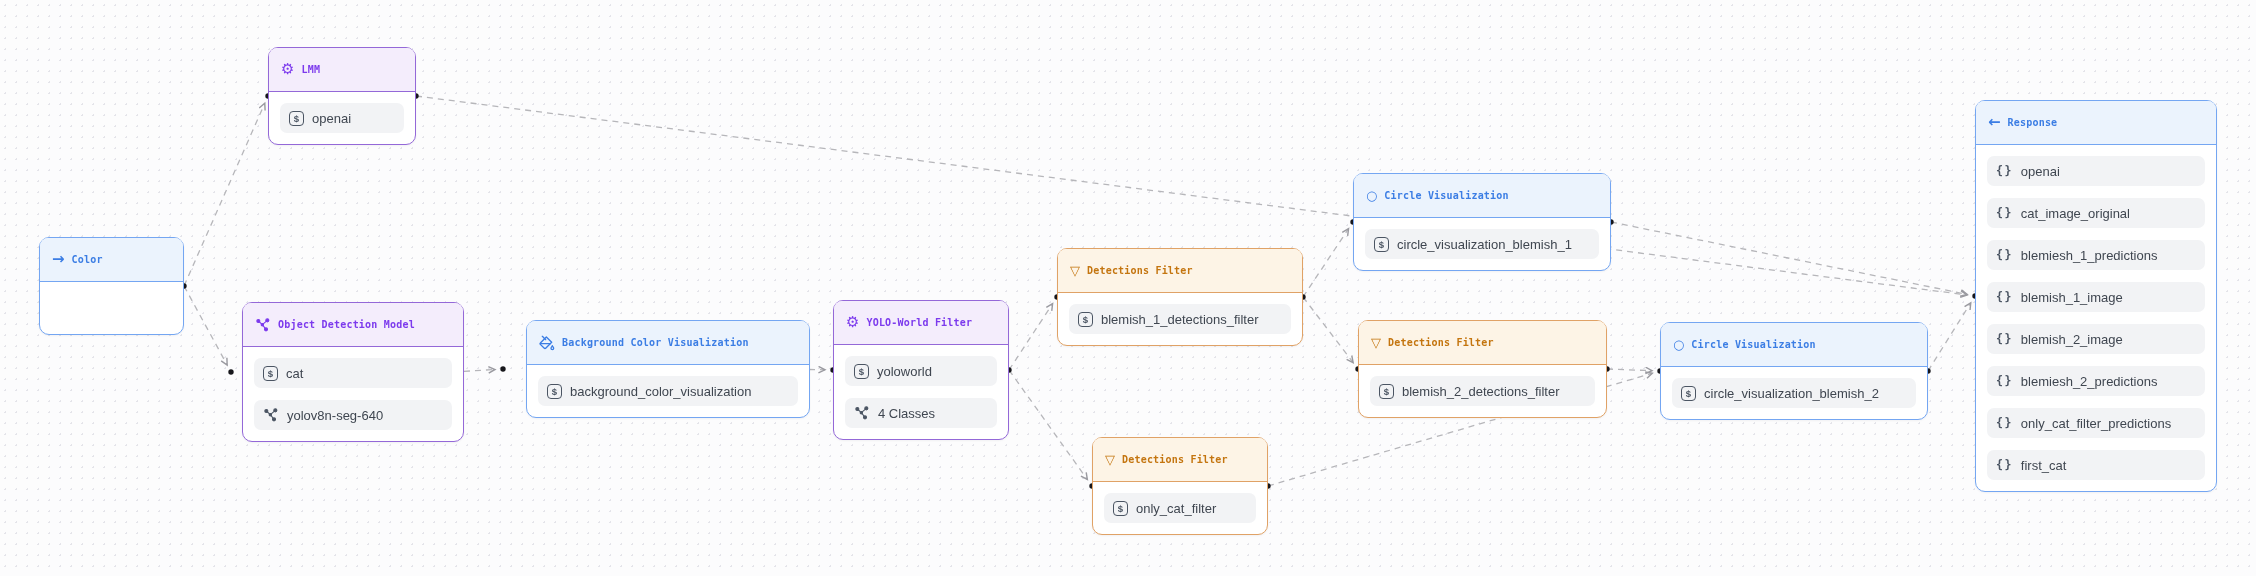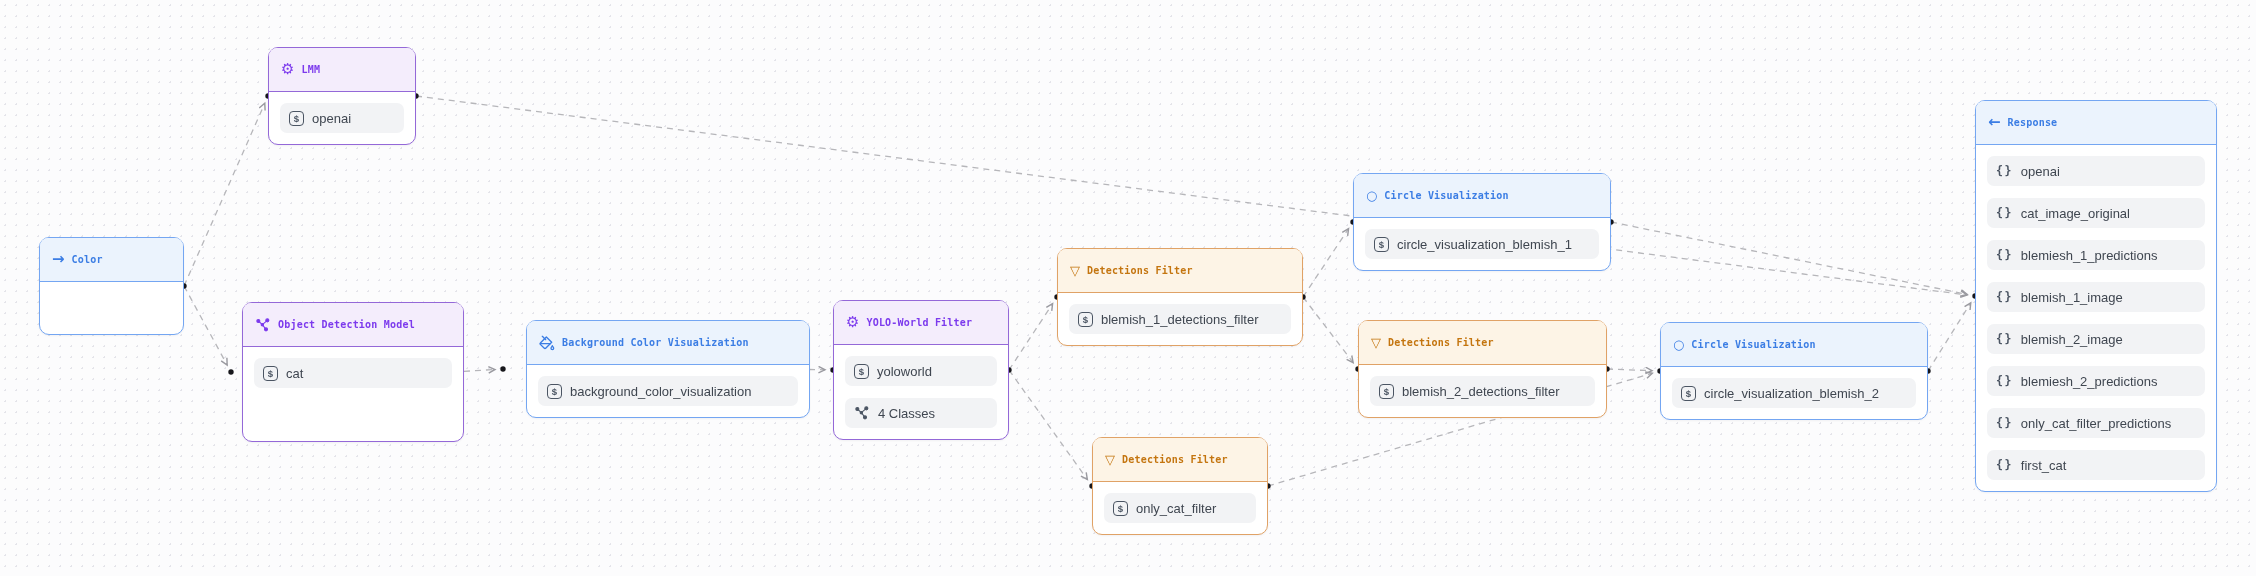--- a/index.html
+++ b/index.html
@@ -145,67 +145,79 @@
         </span>
         <span class="node-title">Object Detection Model</span>
       </div>
       <div class="node-body">
         <div class="node-row">
           <span style="display: inline-flex; flex: 0 0 auto;">
             <span class="sq">$</span>
           </span>
           <span class="row-label">cat</span>
         </div>
-      </div>
-    </div>
-    <div class="node" style="left: 503px; top: 320px; width: 284px; height: 98px; margin-left: 23px; --bd: #74a6f2; --hbg: #ebf3fd; --tc: #3b7de4;">
-      <div class="node-header">
-        <span class="hicon">
-          <svg class="ic" viewBox="0 0 24 24" fill="none" stroke="currentColor" stroke-width="2" stroke-linecap="round" stroke-linejoin="round">
-            <path d="m19 11-8-8-8.6 8.6a2 2 0 0 0 0 2.8l5.2 5.2c.8.8 2 .8 2.8 0L19 11Z"></path>
-            <path d="m5 2 5 5"></path>
-            <path d="M2 13h15"></path>
-            <path d="M22 20a2 2 0 1 1-4 0c0-1.6 1.7-2.4 2-4 .3 1.6 2 2.4 2 4Z"></path>
-          </svg>
-        </span>
-        <span class="node-title">Background Color Visualization</span>
-      </div>
-      <div class="node-body">
-        <div class="node-row">
-          <span style="display: inline-flex; flex: 0 0 auto;">
-            <span class="sq">$</span>
-          </span>
-          <span class="row-label">background_color_visualization</span>
-        </div>
-      </div>
-    </div>
-    <div class="node" style="left: 833px; top: 300px; width: 176px; height: 140px; --bd: #9468d8; --hbg: #f4edfc; --tc: #7c3aed;">
-      <div class="node-header">
-        <span class="hicon">
-          <span class="g">⚙</span>
-        </span>
-        <span class="node-title">YOLO-World Filter</span>
-      </div>
-      <div class="node-body">
-        <div class="node-row">
-          <span style="display: inline-flex; flex: 0 0 auto;">
-            <span class="sq">$</span>
-          </span>
-          <span class="row-label">yoloworld</span>
-        </div>
         <div class="node-row">
           <span style="display: inline-flex; flex: 0 0 auto;">
             <svg class="ic" viewBox="0 0 24 24" fill="currentColor" stroke="currentColor" stroke-width="1.6">
               <circle cx="5" cy="6" r="2.3"></circle>
               <circle cx="18.5" cy="5" r="2.3"></circle>
               <circle cx="16.5" cy="18.5" r="2.3"></circle>
               <circle cx="11" cy="11.5" r="1.8"></circle>
               <path d="M11 11.5 L5 6 M11 11.5 L18.5 5 M11 11.5 L16.5 18.5" fill="none"></path>
             </svg>
           </span>
+          <span class="row-label">yolov8n-seg-640</span>
+        </div>
+      </div>
+    </div>
+    <div class="node" style="left: 503px; top: 320px; width: 284px; height: 98px; margin-left: 23px; --bd: #74a6f2; --hbg: #ebf3fd; --tc: #3b7de4;">
+      <div class="node-header">
+        <span class="hicon">
+          <svg class="ic" viewBox="0 0 24 24" fill="none" stroke="currentColor" stroke-width="2" stroke-linecap="round" stroke-linejoin="round">
+            <path d="m19 11-8-8-8.6 8.6a2 2 0 0 0 0 2.8l5.2 5.2c.8.8 2 .8 2.8 0L19 11Z"></path>
+            <path d="m5 2 5 5"></path>
+            <path d="M2 13h15"></path>
+            <path d="M22 20a2 2 0 1 1-4 0c0-1.6 1.7-2.4 2-4 .3 1.6 2 2.4 2 4Z"></path>
+          </svg>
+        </span>
+        <span class="node-title">Background Color Visualization</span>
+      </div>
+      <div class="node-body">
+        <div class="node-row">
+          <span style="display: inline-flex; flex: 0 0 auto;">
+            <span class="sq">$</span>
+          </span>
+          <span class="row-label">background_color_visualization</span>
+        </div>
+      </div>
+    </div>
+    <div class="node" style="left: 833px; top: 300px; width: 176px; height: 140px; --bd: #9468d8; --hbg: #f4edfc; --tc: #7c3aed;">
+      <div class="node-header">
+        <span class="hicon">
+          <span class="g">⚙</span>
+        </span>
+        <span class="node-title">YOLO-World Filter</span>
+      </div>
+      <div class="node-body">
+        <div class="node-row">
+          <span style="display: inline-flex; flex: 0 0 auto;">
+            <span class="sq">$</span>
+          </span>
+          <span class="row-label">yoloworld</span>
+        </div>
+        <div class="node-row">
+          <span style="display: inline-flex; flex: 0 0 auto;">
+            <svg class="ic" viewBox="0 0 24 24" fill="currentColor" stroke="currentColor" stroke-width="1.6">
+              <circle cx="5" cy="6" r="2.3"></circle>
+              <circle cx="18.5" cy="5" r="2.3"></circle>
+              <circle cx="16.5" cy="18.5" r="2.3"></circle>
+              <circle cx="11" cy="11.5" r="1.8"></circle>
+              <path d="M11 11.5 L5 6 M11 11.5 L18.5 5 M11 11.5 L16.5 18.5" fill="none"></path>
+            </svg>
+          </span>
           <span class="row-label">4 Classes</span>
         </div>
       </div>
     </div>
     <div class="node" style="left: 1057px; top: 248px; width: 246px; height: 98px; --bd: #e0a266; --hbg: #fdf4e6; --tc: #c4750f;">
       <div class="node-header">
         <span class="hicon">
           <span class="g fun">▽</span>
         </span>
         <span class="node-title">Detections Filter</span>

